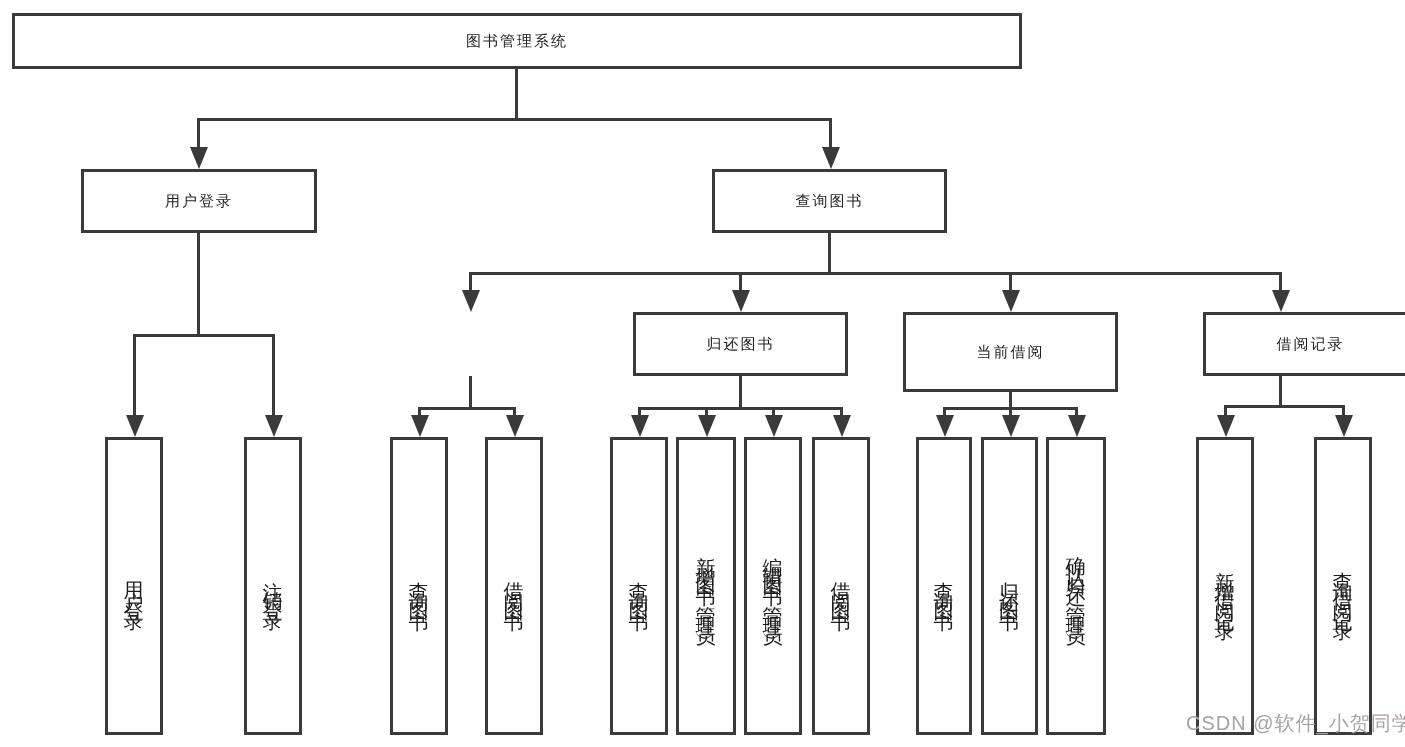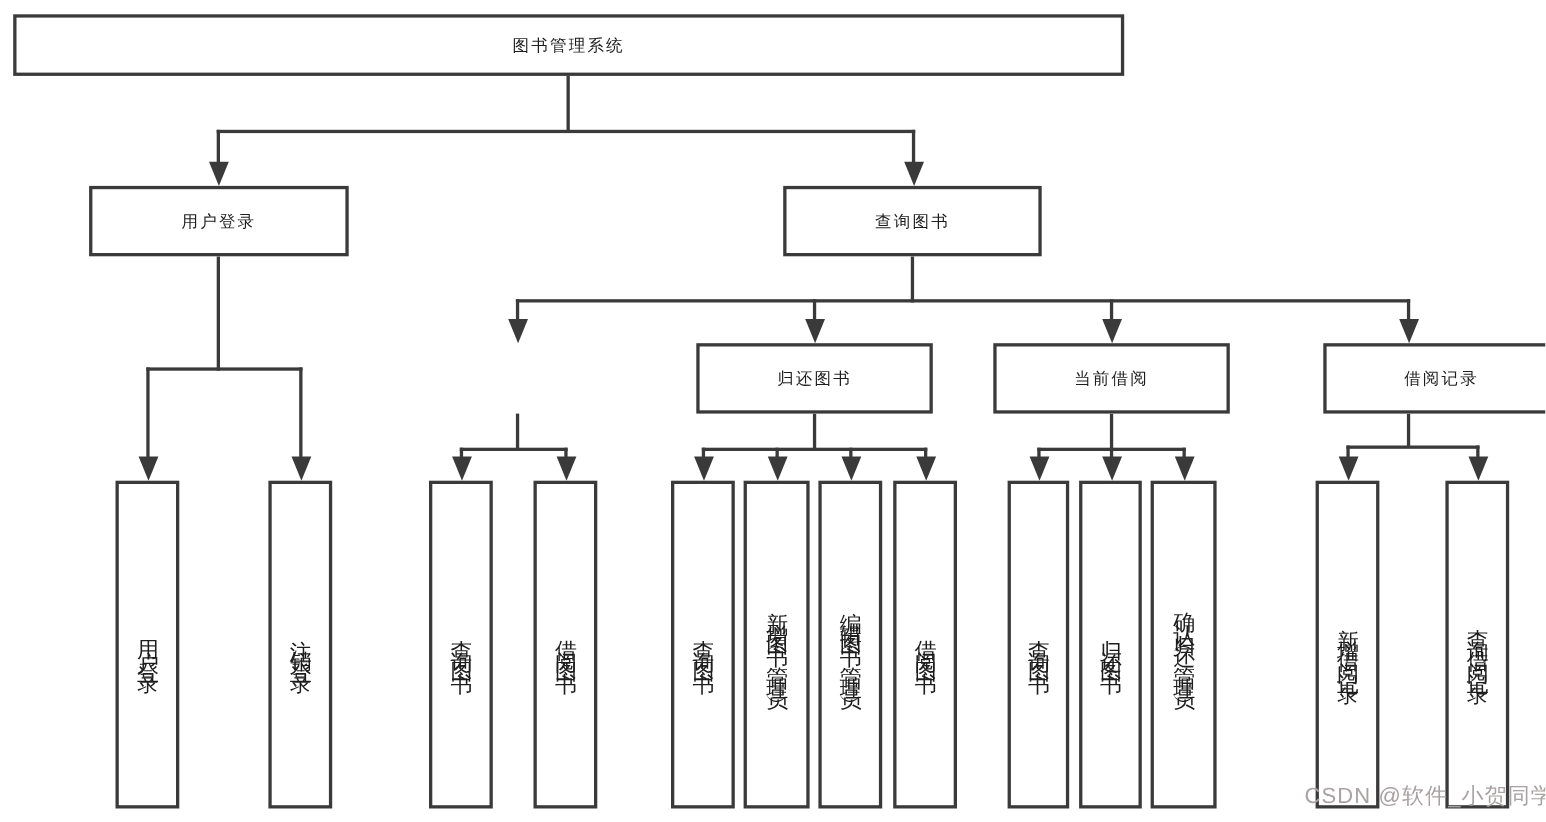--- a/index.html
+++ b/index.html
@@ -124,21 +124,21 @@
     </div>
     <div class="node" style="left: 81px; top: 169px; width: 236px; height: 64px;">
       <span class="node-label">用户登录</span>
     </div>
     <div class="node" style="left: 712px; top: 169px; width: 235px; height: 64px;">
       <span class="node-label">查询图书</span>
     </div>
     <div class="node" style="left: 633px; top: 312px; width: 215px; height: 64px;">
       <span class="node-label">归还图书</span>
     </div>
-    <div class="node" style="left: 903px; top: 312px; width: 215px; height: 64px;">
+    <div class="node" style="left: 903px; top: 312px; width: 215px; height: 80px;">
       <span class="node-label">当前借阅</span>
     </div>
     <div class="node" style="left: 1173px; top: 312px; width: 215px; height: 64px; margin-left: 30px;">
       <span class="node-label">借阅记录</span>
     </div>
     <div class="node vertical" style="left: 105px; top: 437px; width: 58px; height: 298px;">
       <span class="node-label">用户登录</span>
     </div>
     <div class="node vertical" style="left: 244px; top: 437px; width: 58px; height: 298px;">
       <span class="node-label">注销登录</span>

